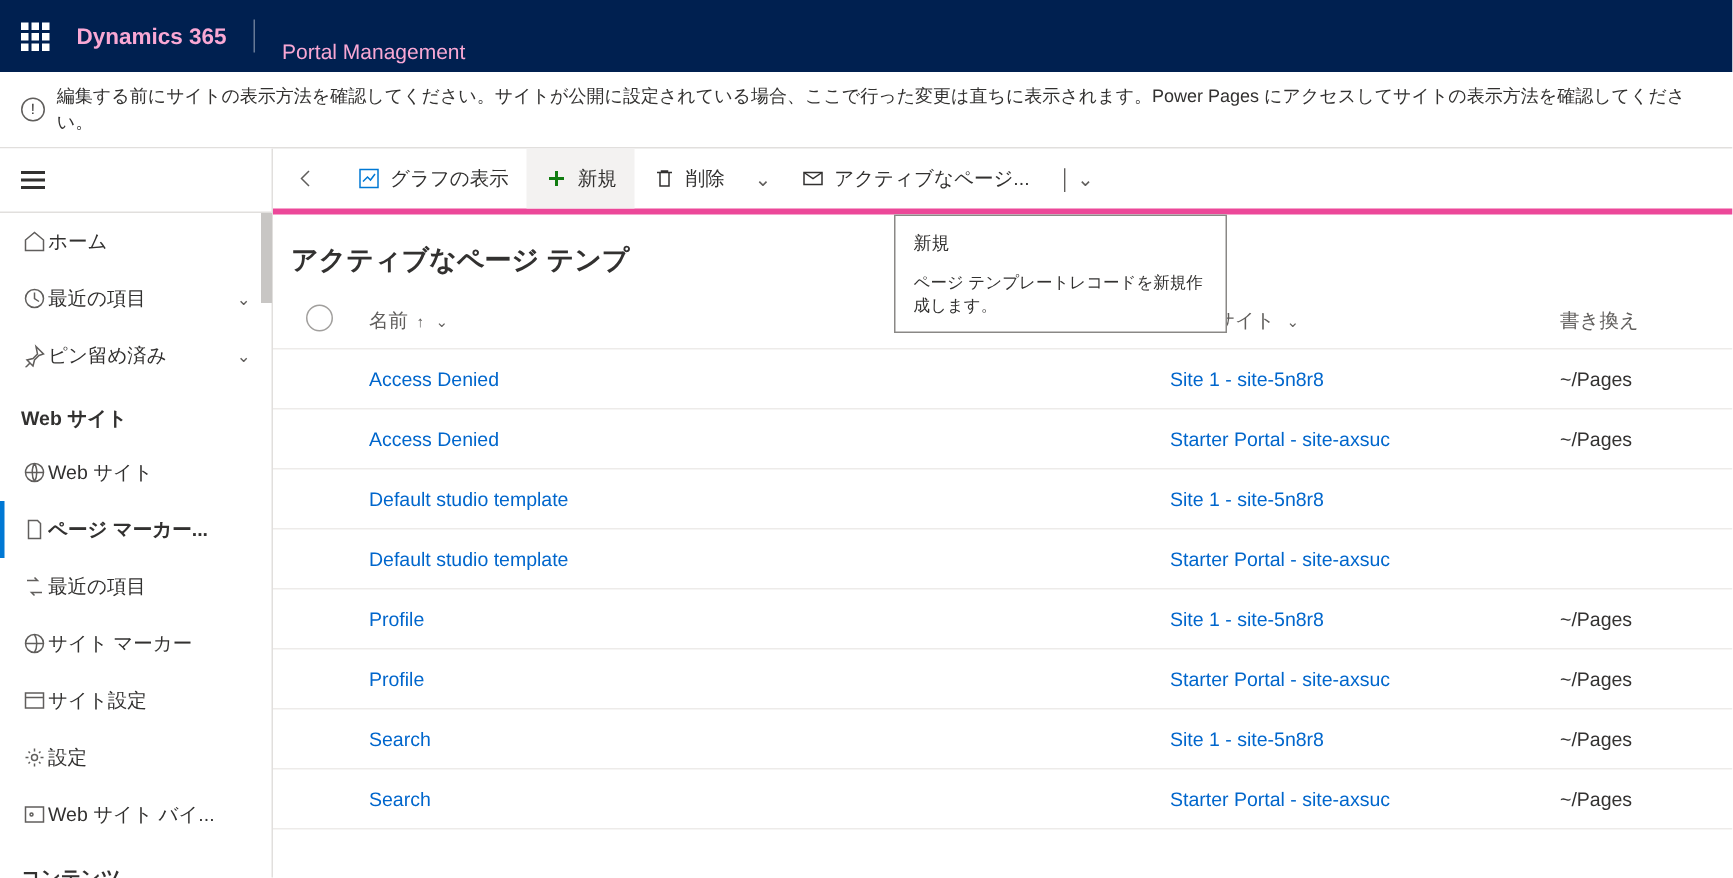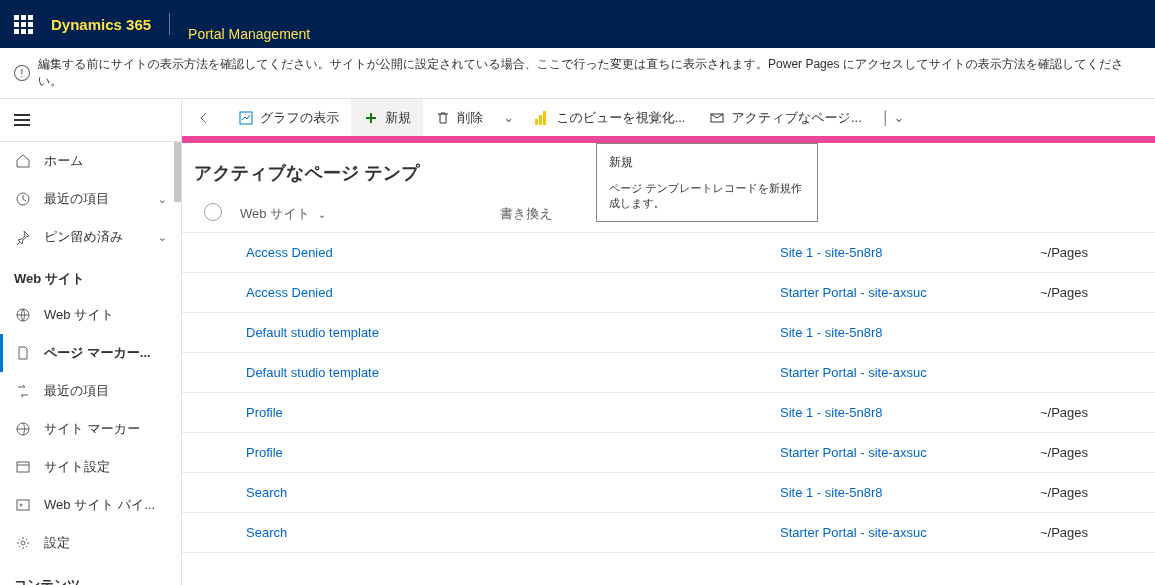--- a/index.html
+++ b/index.html
@@ -1,39 +1,39 @@
 <!DOCTYPE html>
 <html><head>
 <meta charset="utf-8">
 <style>
 * { margin: 0; padding: 0; box-sizing: border-box; }
 body { font-family: "Segoe UI", sans-serif; font-size: 13px; color: #323130; background: #fff; width: 1155px; height: 585px; overflow: hidden; }
-.top-bar { background: #002050; color: #fde047; height: 48px; display: flex; align-items: center; padding: 0 14px; gap: 18px; }
+.top-bar { background: #002050; color: #f9a8d4; height: 48px; display: flex; align-items: center; padding: 0 14px; gap: 18px; }
 .waffle { display: grid; grid-template-columns: repeat(3,5px); grid-template-rows: repeat(3,5px); gap: 2px; }
 .waffle span { background: #fff; width: 5px; height: 5px; }
 .brand { font-weight: 600; font-size: 15px; }
 .divider { width: 1px; height: 22px; background: rgba(255,255,255,0.4); }
 .app-name { font-size: 14px; margin-top: 19px; }
 .info-bar { background: #fff; border-bottom: 1px solid #e1dfdd; padding: 8px 14px; font-size: 12px; display: flex; align-items: center; gap: 8px; color: #323130; }
 .info-icon { border: 1px solid #605e5c; border-radius: 50%; width: 16px; height: 16px; display: flex; align-items: center; justify-content: center; font-size: 10px; }
 .body-area { display: flex; height: calc(585px - 48px - 34px); }
 .sidebar { width: 182px; border-right: 1px solid #e1dfdd; display: flex; flex-direction: column; background: #fff; position: relative; }
 .sidebar-scroll { overflow-y: auto; flex: 1; }
 .hamburger { padding: 12px 14px; border-bottom: 1px solid #e1dfdd; }
 .hb-lines { width: 16px; }
 .hb-lines div { height: 2px; background: #323130; margin: 3px 0; }
-.nav-item { display: flex; align-items: center; padding: 10px 14px; gap: 12px; font-size: 13px; cursor: pointer; position: relative; }
+.nav-item { display: flex; align-items: center; padding: 10px 14px; gap: 0; font-size: 13px; cursor: pointer; position: relative; }
 .nav-item.active { font-weight: 600; }
 .nav-item.active::before { content: ""; position: absolute; left: 0; top: 0; bottom: 0; width: 3px; background: #0078d4; }
 .nav-icon { width: 18px; height: 18px; display: flex; align-items: center; justify-content: center; color: #605e5c; }
 .nav-label { flex: 1; white-space: nowrap; overflow: hidden; text-overflow: ellipsis; }
 .chev { color: #605e5c; font-size: 11px; }
 .section-head { font-weight: 700; font-size: 13px; padding: 14px 14px 8px 14px; }
 .main { flex: 1; display: flex; flex-direction: column; position: relative; }
-.cmd-bar { display: flex; align-items: center; border-bottom: 7px solid #ec4899; height: 44px; }
+.cmd-bar { display: flex; align-items: center; border-bottom: 4px solid #ec4899; height: 44px; }
 .back-btn { width: 44px; display: flex; align-items: center; justify-content: center; height: 100%; color: #605e5c; }
 .cmd-btn { display: flex; align-items: center; padding: 0 12px; height: 100%; gap: 6px; font-size: 13px; cursor: pointer; }
 .cmd-btn.hover { background: #f3f2f1; }
 .cmd-btn .ci { width: 16px; height: 16px; display: flex; align-items: center; justify-content: center; }
 .split-chev { padding: 0 8px; color: #605e5c; height: 100%; display: flex; align-items: center; }
 .view-title { font-size: 18px; font-weight: 600; padding: 18px 22px 10px 12px; }
 .grid-header { display: flex; align-items: center; padding: 8px 22px; border-bottom: 1px solid #edebe9; font-size: 13px; color: #605e5c; }
 .selcol { width: 36px; }
 .col-name { width: 540px; padding-left: 6px; }
 .col-web { width: 260px; }
@@ -160,34 +160,34 @@
           <svg viewBox="0 0 16 16" fill="none" stroke="currentColor">
               <rect x="2" y="3" width="12" height="10"></rect>
               <path d="M2 6h12"></path>
             </svg>
         </span>
         <span class="nav-label">サイト設定</span>
       </div>
       <div class="nav-item">
         <span class="nav-icon">
           <svg viewBox="0 0 16 16" fill="none" stroke="currentColor">
+              <circle cx="8" cy="8" r="2"></circle>
+              <path d="M8 2v2M8 12v2M2 8h2M12 8h2M4 4l1 1M11 11l1 1M4 12l1-1M11 5l1-1"></path>
+            </svg>
+        </span>
+        <span class="nav-label">設定</span>
+      </div>
+      <div class="nav-item">
+        <span class="nav-icon">
+          <svg viewBox="0 0 16 16" fill="none" stroke="currentColor">
               <rect x="2" y="3" width="12" height="10"></rect>
               <circle cx="6" cy="8" r="1"></circle>
             </svg>
         </span>
         <span class="nav-label">Web サイト バイ...</span>
-      </div>
-      <div class="nav-item">
-        <span class="nav-icon">
-          <svg viewBox="0 0 16 16" fill="none" stroke="currentColor">
-              <circle cx="8" cy="8" r="2"></circle>
-              <path d="M8 2v2M8 12v2M2 8h2M12 8h2M4 4l1 1M11 11l1 1M4 12l1-1M11 5l1-1"></path>
-            </svg>
-        </span>
-        <span class="nav-label">設定</span>
       </div>
 
       <div class="section-head">コンテンツ</div>
     </div>
   </div>
 
   <div class="main">
     <div class="cmd-bar">
       <div class="back-btn">
         <svg viewBox="0 0 16 16" fill="none" stroke="currentColor">
@@ -215,30 +215,20 @@
         <span class="ci">
           <svg viewBox="0 0 16 16" fill="none" stroke="currentColor">
               <path d="M3 4h10M5 4v9h6V4M6 4V3h4v1"></path>
             </svg>
         </span>
         <span>削除</span>
       </div>
       <div class="split-chev">⌄</div>
       <div class="cmd-btn">
         <span class="ci">
-          <span class="pbi-icon">
-              <span class="b1"></span>
-              <span class="b2"></span>
-              <span class="b3"></span>
-            </span>
-        </span>
-        <span>このビューを視覚化...</span>
-      </div>
-      <div class="cmd-btn">
-        <span class="ci">
           <svg viewBox="0 0 16 16" fill="none" stroke="currentColor">
               <rect x="2" y="4" width="12" height="8"></rect>
               <path d="M2 4l6 4 6-4"></path>
             </svg>
         </span>
         <span>アクティブなページ...</span>
       </div>
       <div class="split-chev">│&nbsp;⌄</div>
     </div>
 
@@ -246,20 +236,25 @@
       <div class="tooltip-title">新規</div>
       <div class="tooltip-body">ページ テンプレートレコードを新規作成します。</div>
     </div>
 
     <div class="view-title">アクティブなページ テンプ</div>
 
     <div class="grid-header">
       <div class="selcol">
         <span class="select-circle"></span>
       </div>
+      <div class="col-name">
+        <span>名前</span>
+        <span class="sort-arr">↑</span>
+        <span class="chev-down">⌄</span>
+      </div>
       <div class="col-web">
         <span>Web サイト</span>
         <span class="chev-down">⌄</span>
       </div>
       <div class="col-rew">
         <span>書き換え</span>
       </div>
     </div>
 
     <div id="grid-body">

